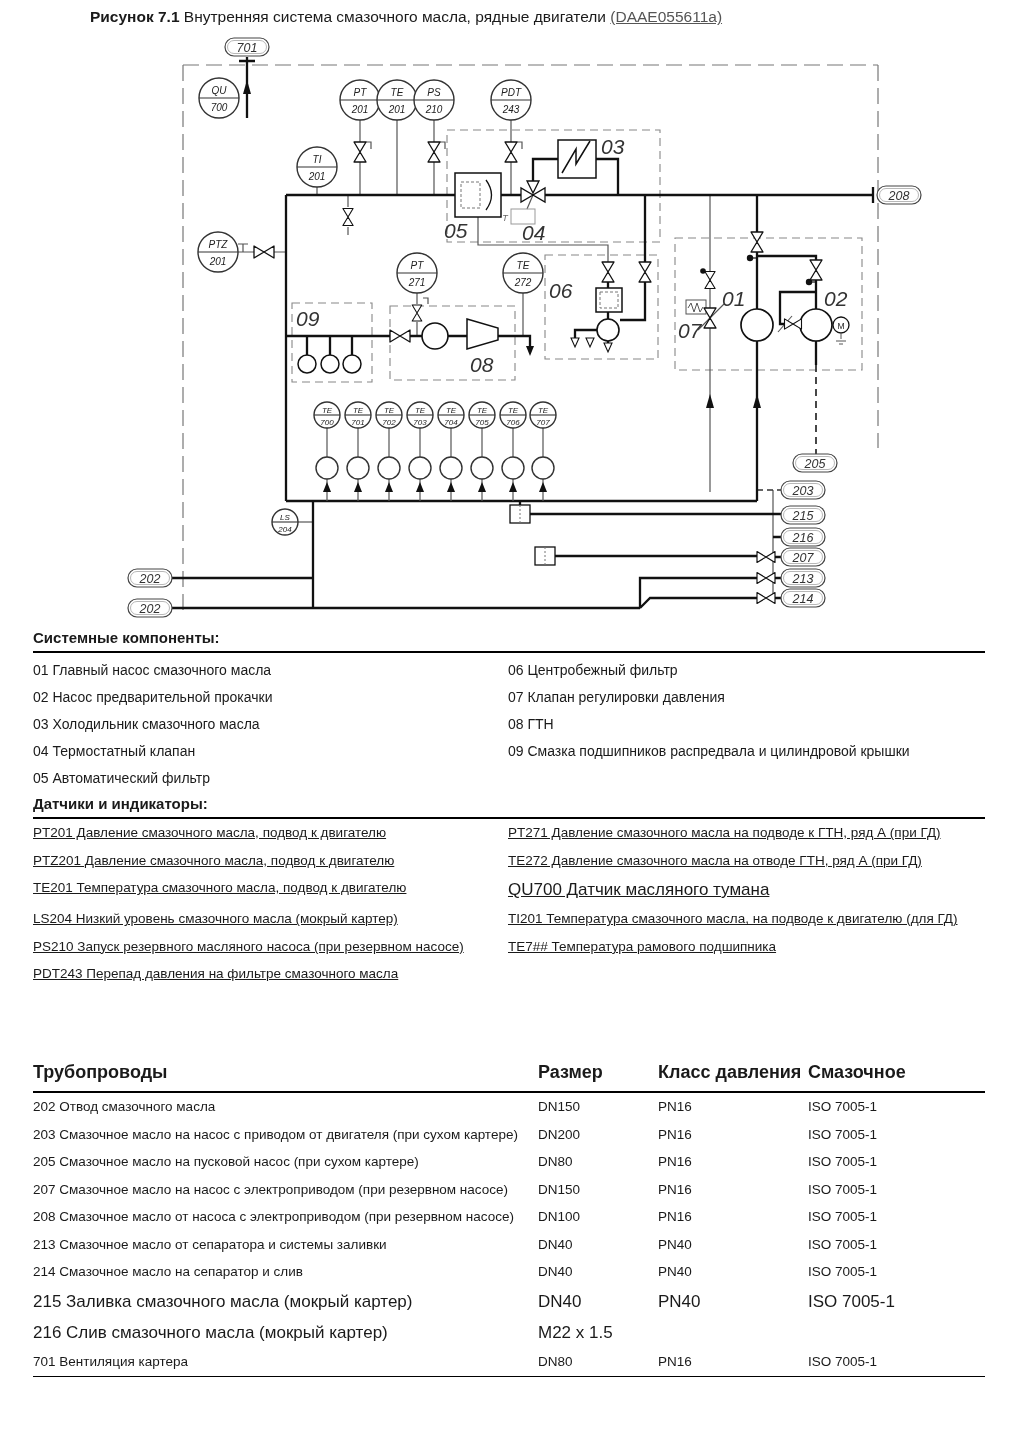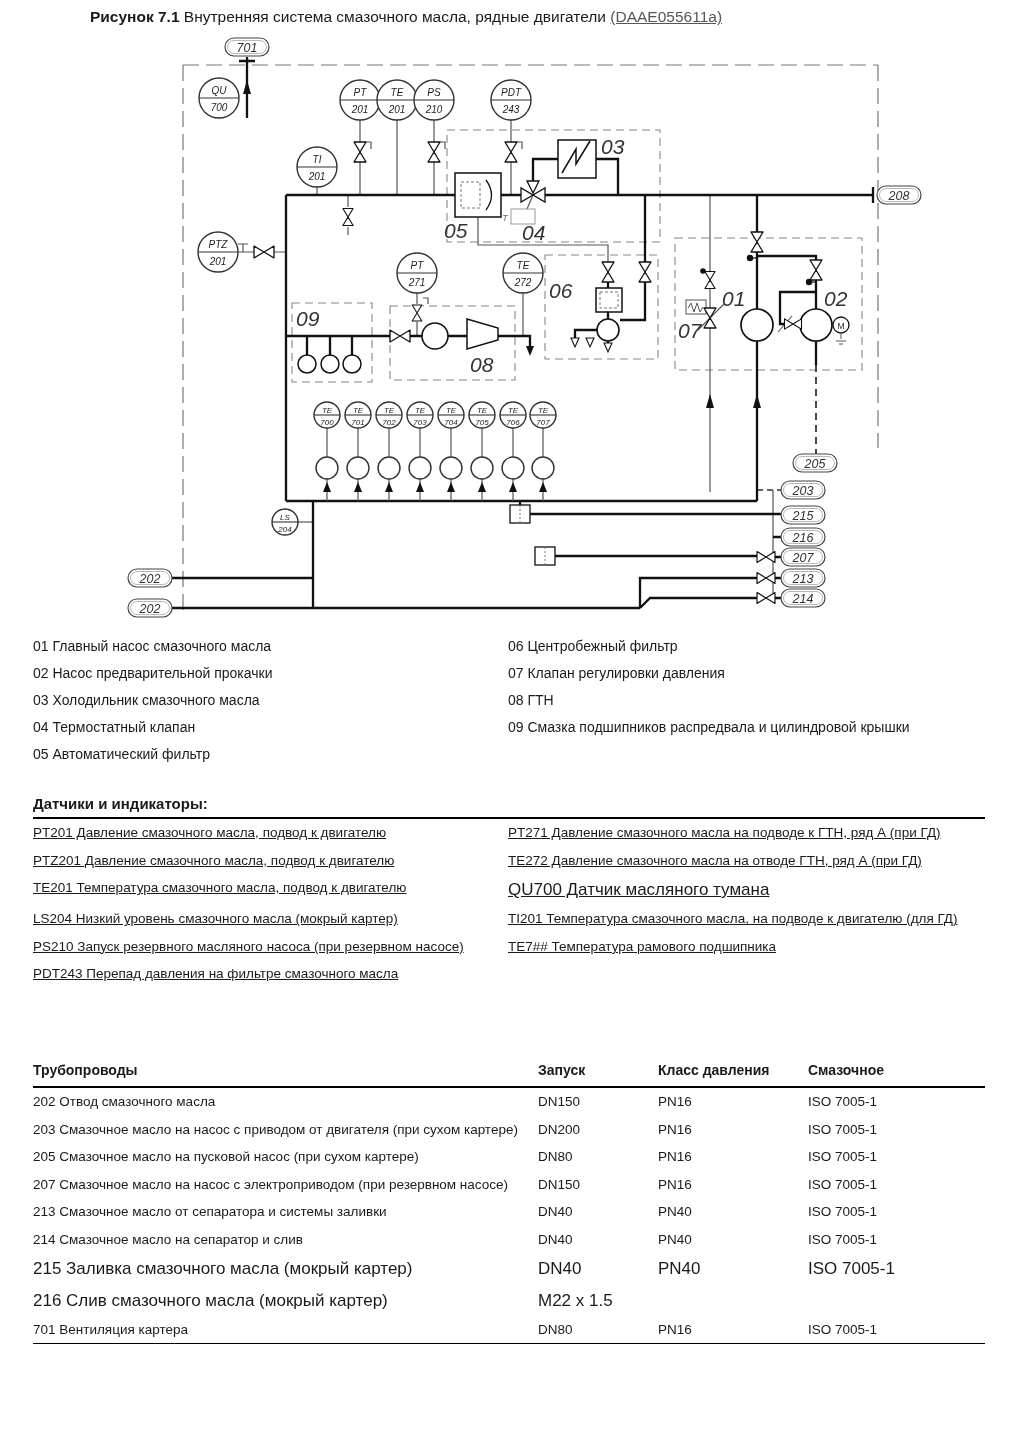--- a/index.html
+++ b/index.html
@@ -15,21 +15,21 @@
   #components{top:629px;}
   .comp-grid{display:grid;grid-template-columns:475px 1fr;padding-top:3px;}
   .comp-item{font-size:14px;padding:5.5px 0;}
   #sensors{top:795px;}
   .sens-rows{padding-top:2px;}
   .sens-row{display:grid;grid-template-columns:455px 1fr;column-gap:20px;}
   .sens-cell{font-size:13.5px;line-height:1.3;padding:3px 0 7px;text-align:justify;text-decoration:underline;}
   .sens-cell.lg{font-size:17px;line-height:1.25;}
   #pipes{top:1058px;}
   #pipes table{width:100%;border-collapse:collapse;border-bottom:1.5px solid #000;}
-  #pipes th{text-align:left;font-size:14px;padding:4px 0 8px;border-bottom:2px solid #000;}
+  #pipes th{text-align:left;font-size:18px;padding:4px 0 8px;border-bottom:2px solid #000;}
   #pipes td{font-size:13.5px;line-height:1.3;vertical-align:top;padding:5px 0;margin-top:41px;}
   #pipes td.name{padding-right:16px;text-align:justify;}
   #pipes col.c-name{width:505px;} #pipes col.c-size{width:120px;}
   #pipes col.c-class{width:150px;} #pipes col.c-std{width:auto;}
   #pipes tr.lg td{font-size:17px;line-height:1.25;padding:5px 0;}
 </style>
 </head>
 <body>
 
 <div id="figtitle"><span class="b">Рисунок 7.1</span><span> Внутренняя система смазочного масла, рядные двигатели </span><span class="ref">(DAAE055611a)</span></div>
@@ -369,20 +369,21 @@
         <text x="444" y="208" font-size="21" font-style="italic" fill="#333">05</text>
         <text x="549" y="268" font-size="21" font-style="italic" fill="#333">06</text>
         <text x="678" y="308" font-size="21" font-style="italic" fill="#333">07</text>
         <text x="470" y="342" font-size="21" font-style="italic" fill="#333">08</text>
         <text x="296" y="296" font-size="21" font-style="italic" fill="#333">09</text>
       </g>
 </svg>
 </div>
 
 <div id="components" class="sec">
+  <div class="sec-head">Системные компоненты:</div>
   <div class="comp-grid">
     <div id="comp-left">
         <div class="comp-item">01 Главный насос смазочного масла</div>
         <div class="comp-item">02 Насос предварительной прокачки</div>
         <div class="comp-item">03 Холодильник смазочного масла</div>
         <div class="comp-item">04 Термостатный клапан</div>
         <div class="comp-item">05 Автоматический фильтр</div>
       </div>
     <div id="comp-right">
         <div class="comp-item">06 Центробежный фильтр</div>
@@ -427,21 +428,21 @@
   <table>
     <colgroup>
         <col class="c-name">
         <col class="c-size">
         <col class="c-class">
         <col class="c-std">
       </colgroup>
     <thead>
       <tr>
         <th>Трубопроводы</th>
-        <th>Запуск</th>
+        <th>Размер</th>
         <th>Класс давления</th>
         <th>Смазочное</th>
       </tr>
     </thead>
     <tbody id="pipes-body">
         <tr>
           <td class="name">202 Отвод смазочного масла</td>
           <td>DN150</td>
           <td>PN16</td>
           <td>ISO 7005-1</td>
@@ -458,20 +459,26 @@
           <td>PN16</td>
           <td>ISO 7005-1</td>
         </tr>
         <tr>
           <td class="name">207 Смазочное масло на насос с электроприводом (при резервном насосе)</td>
           <td>DN150</td>
           <td>PN16</td>
           <td>ISO 7005-1</td>
         </tr>
         <tr>
+          <td class="name">208 Смазочное масло от насоса с электроприводом (при резервном насосе)</td>
+          <td>DN100</td>
+          <td>PN16</td>
+          <td>ISO 7005-1</td>
+        </tr>
+        <tr>
           <td class="name">213 Смазочное масло от сепаратора и системы заливки</td>
           <td>DN40</td>
           <td>PN40</td>
           <td>ISO 7005-1</td>
         </tr>
         <tr>
           <td class="name">214 Смазочное масло на сепаратор и слив</td>
           <td>DN40</td>
           <td>PN40</td>
           <td>ISO 7005-1</td>

